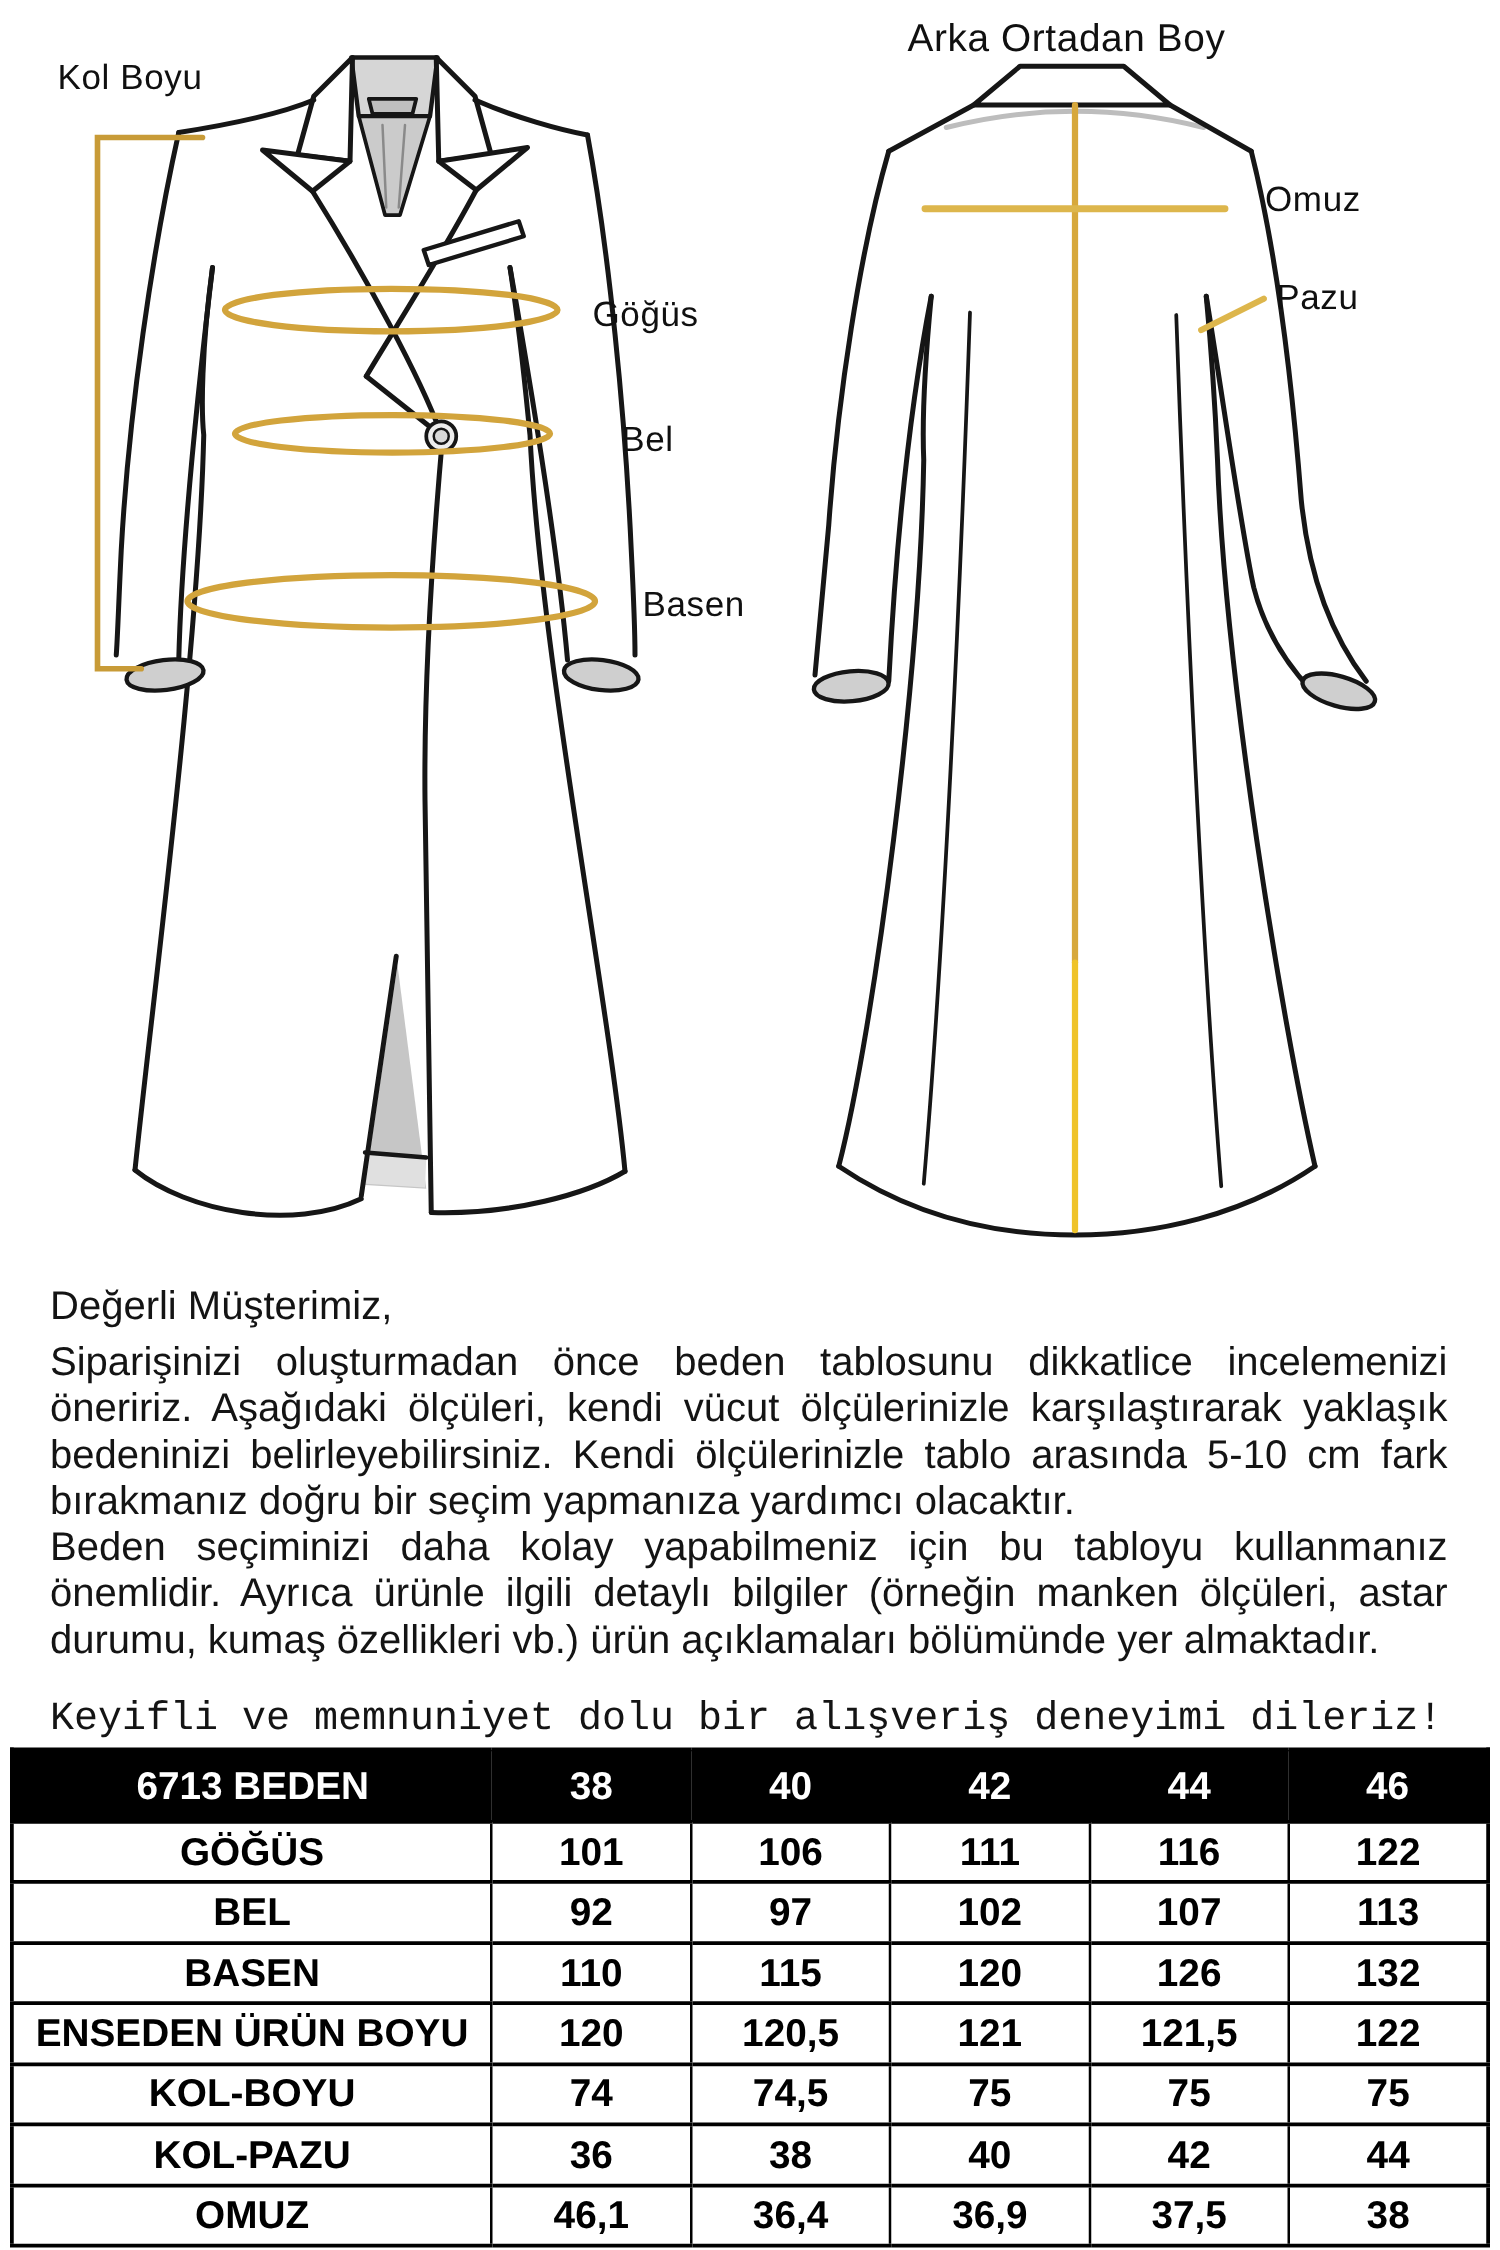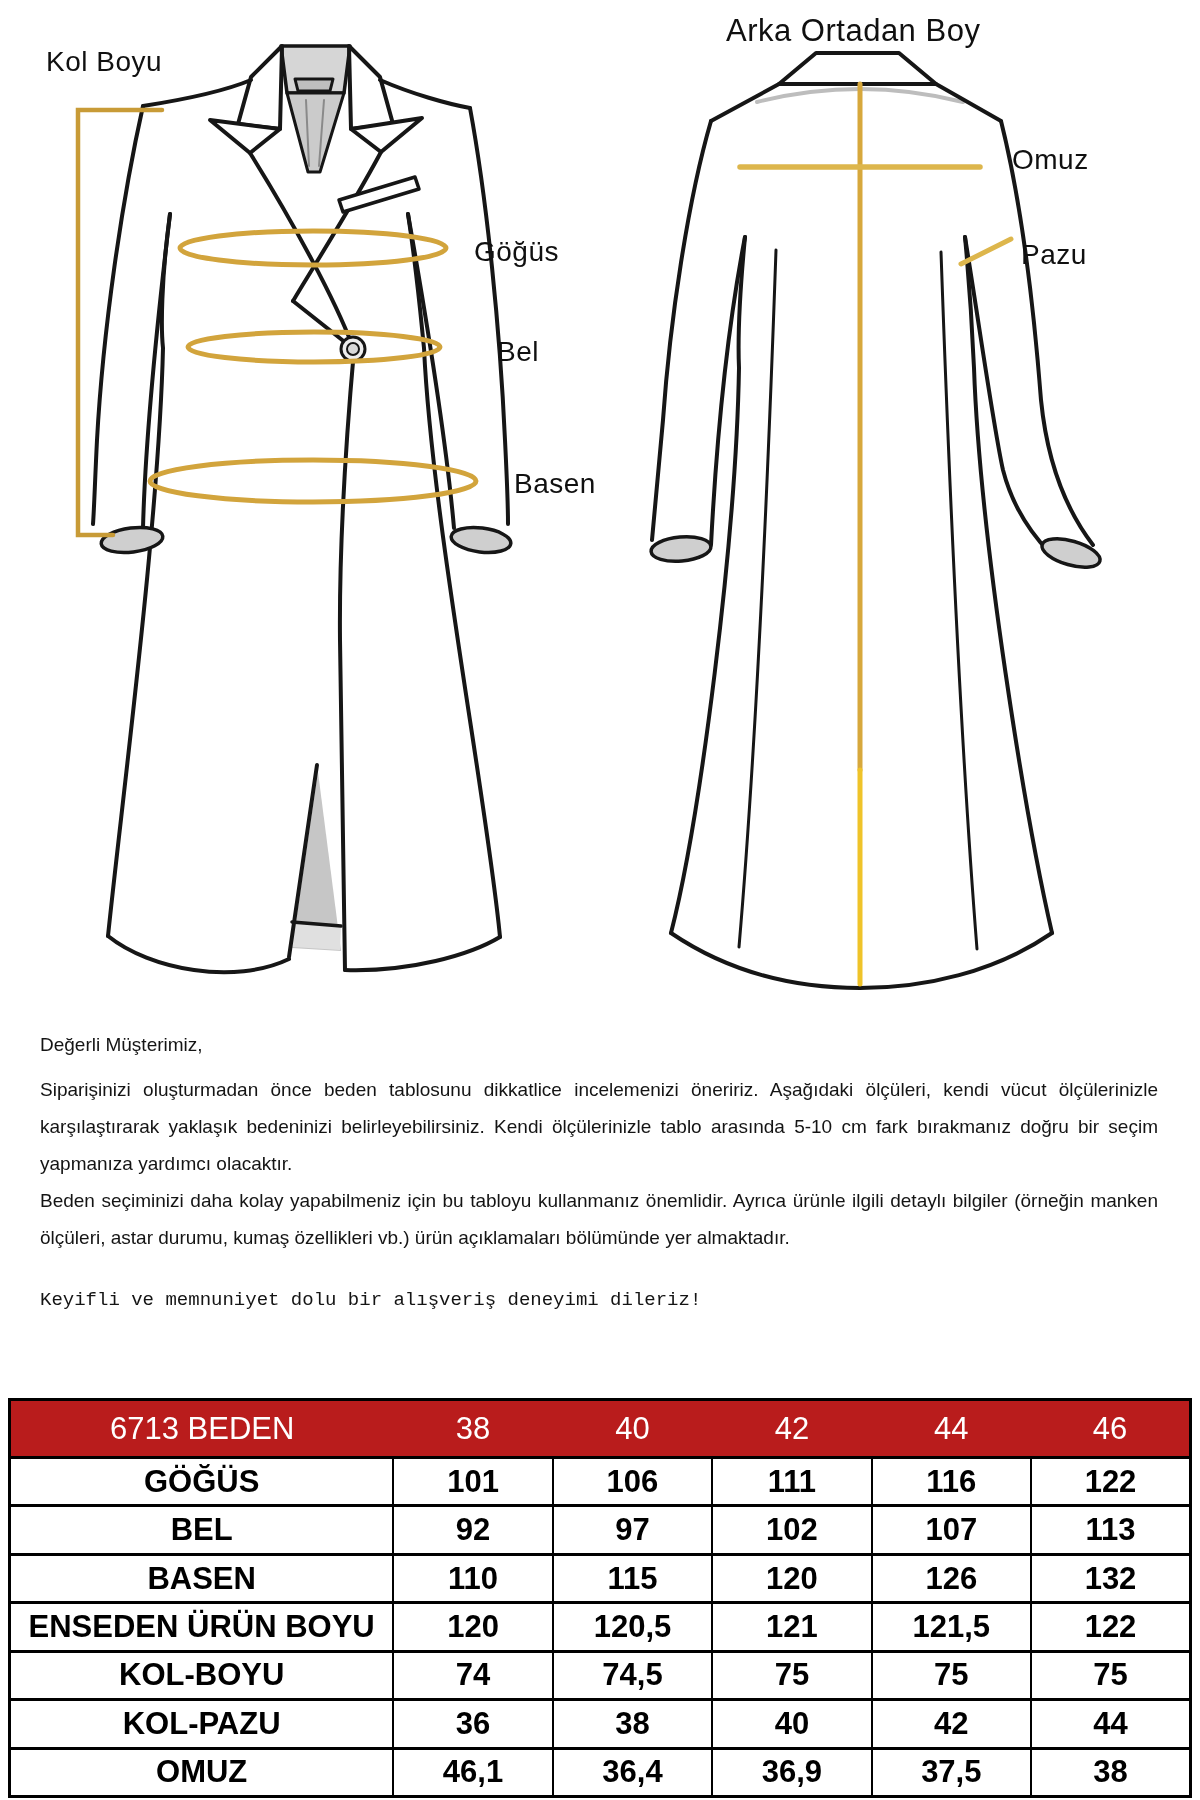--- a/index.html
+++ b/index.html
@@ -6,32 +6,32 @@
   body{width:1200px;height:1800px;position:relative;font-family:"Liberation Sans",sans-serif;color:#141414;overflow:hidden;}
   .diagram{position:absolute;top:0;left:0;width:1200px;height:1010px;}
   .diagram svg{position:absolute;top:0;left:0;}
   .diag-label{position:absolute;font-size:28px;color:#101010;white-space:nowrap;letter-spacing:0.5px;}
   .lbl-kol{left:46px;top:46px;}
   .lbl-arka{left:726px;top:13px;font-size:31px;}
   .lbl-gogus{left:474px;top:236px;}
   .lbl-bel{left:497px;top:336px;}
   .lbl-basen{left:514px;top:468px;}
   .lbl-omuz{left:1012px;top:144px;}
-  .lbl-pazu{left:1021px;top:239px;}
-  .letter{position:absolute;top:1012px;left:40px;right:42px;font-size:19px;line-height:37px;}
+  .lbl-pazu{left:1021px;top:222px;}
+  .letter{position:absolute;top:1012px;left:40px;right:42px;font-size:32px;line-height:37px;}
   .letter p{margin:0;}
   .letter .greeting{margin:14px 0 8px 0;}
   .letter .para{text-align:justify;}
   .letter .closing{margin-top:26px;font-family:Liberation Mono, monospace;}
   .table-wrap{position:absolute;left:8px;right:8px;top:1398px;bottom:2px;}
   table.size{width:100%;height:100%;border-collapse:collapse;table-layout:fixed;border:3px solid #000;}
   table.size col.c0{width:32.5%;}
   table.size col.cn{width:13.5%;}
   table.size thead tr{height:58px;}
-  table.size th{background:#b91c1c;color:#ffffff;font-size:31px;font-weight:normal;text-align:center;border:0;}
+  table.size th{background:#000000;color:#ffffff;font-size:31px;font-weight:bold;text-align:center;border:0;}
   table.size td{border:2px solid #000;border-top-width:3px;border-bottom-width:3px;font-size:31px;font-weight:bold;text-align:center;color:#000;background:#fff;}
 </style>
 </head>
 <body>
 
 <div class="diagram">
   <svg width="1200" height="1010" viewBox="0 0 1200 1010">
 
     <g stroke="#161616" fill="none" stroke-width="4" stroke-linecap="round" stroke-linejoin="round">
 

